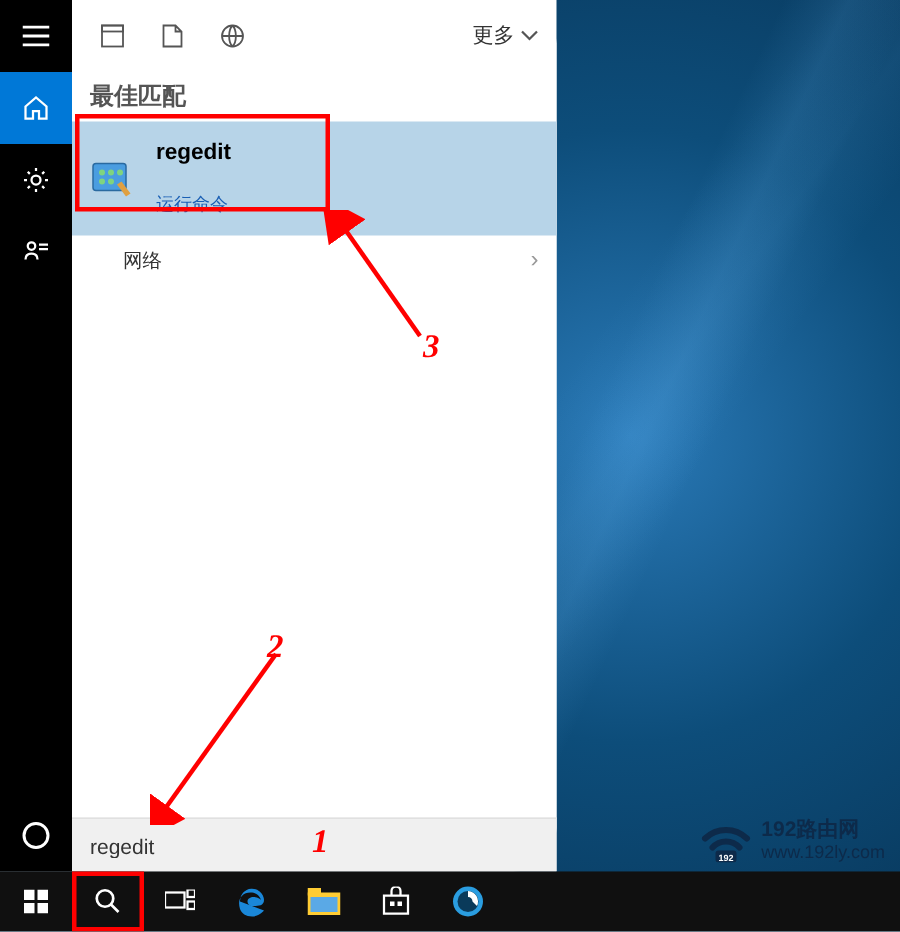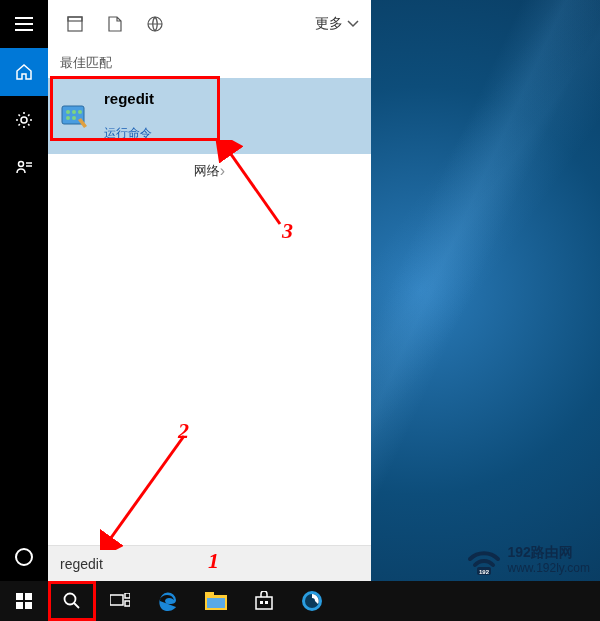--- a/index.html
+++ b/index.html
@@ -14,30 +14,30 @@
   .rail-item { width: 48px; height: 48px; display: flex; align-items: center; justify-content: center; color: #fff; cursor: pointer; }
   .rail-item.active { background: #0078d7; }
   .rail-spacer { flex: 1; }
 
   .panel-main { flex: 1; display: flex; flex-direction: column; background: #fff; border-radius: 29px; }
   .panel-header { height: 48px; display: flex; align-items: center; padding: 0 12px; color: #333; }
   .header-icons { display: flex; gap: 22px; margin-left: 6px; }
   .header-icon { width: 18px; height: 18px; display: flex; align-items: center; justify-content: center; }
   .header-more { margin-left: auto; display: flex; align-items: center; gap: 4px; color: #333; font-size: 14px; cursor: pointer; }
 
-  .section-header { font-size: 13px; color: #555; padding: 6px 12px; }
+  .section-header { font-size: 16px; color: #555; padding: 6px 12px; font-weight: bold; }
 
   .result-item { display: flex; align-items: center; padding: 12px 12px; gap: 12px; cursor: pointer; }
   .result-item.selected { background: #b7d4e8; }
   .result-icon { width: 32px; height: 32px; display: flex; align-items: center; justify-content: center; }
   .result-text { display: flex; flex-direction: column; }
   .result-title { font-size: 15px; font-weight: bold; color: #000; }
   .result-sub { font-size: 12px; color: #1a5fb4; margin-top: 18px; }
 
-  .group-header { display: flex; align-items: center; justify-content: center; padding: 8px 12px; font-size: 13px; color: #333; cursor: pointer; }
+  .group-header { display: flex; align-items: center; justify-content: space-between; padding: 8px 12px; font-size: 13px; color: #333; cursor: pointer; margin-left: 22px; }
   .chevron { color: #999; font-size: 16px; }
 
   .panel-fill { flex: 1; }
 
   .search-input-bar { height: 36px; background: #f0f0f0; display: flex; align-items: center; padding: 0 12px; border-top: 1px solid #e0e0e0; }
   .search-input { border: none; background: transparent; outline: none; font-size: 14px; color: #333; width: 100%; }
 
   .taskbar { position: absolute; bottom: 0; left: 0; width: 600px; height: 40px; background: #101010; display: flex; align-items: center; }
   .tb-item { width: 48px; height: 40px; display: flex; align-items: center; justify-content: center; cursor: pointer; color: #fff; }
 

